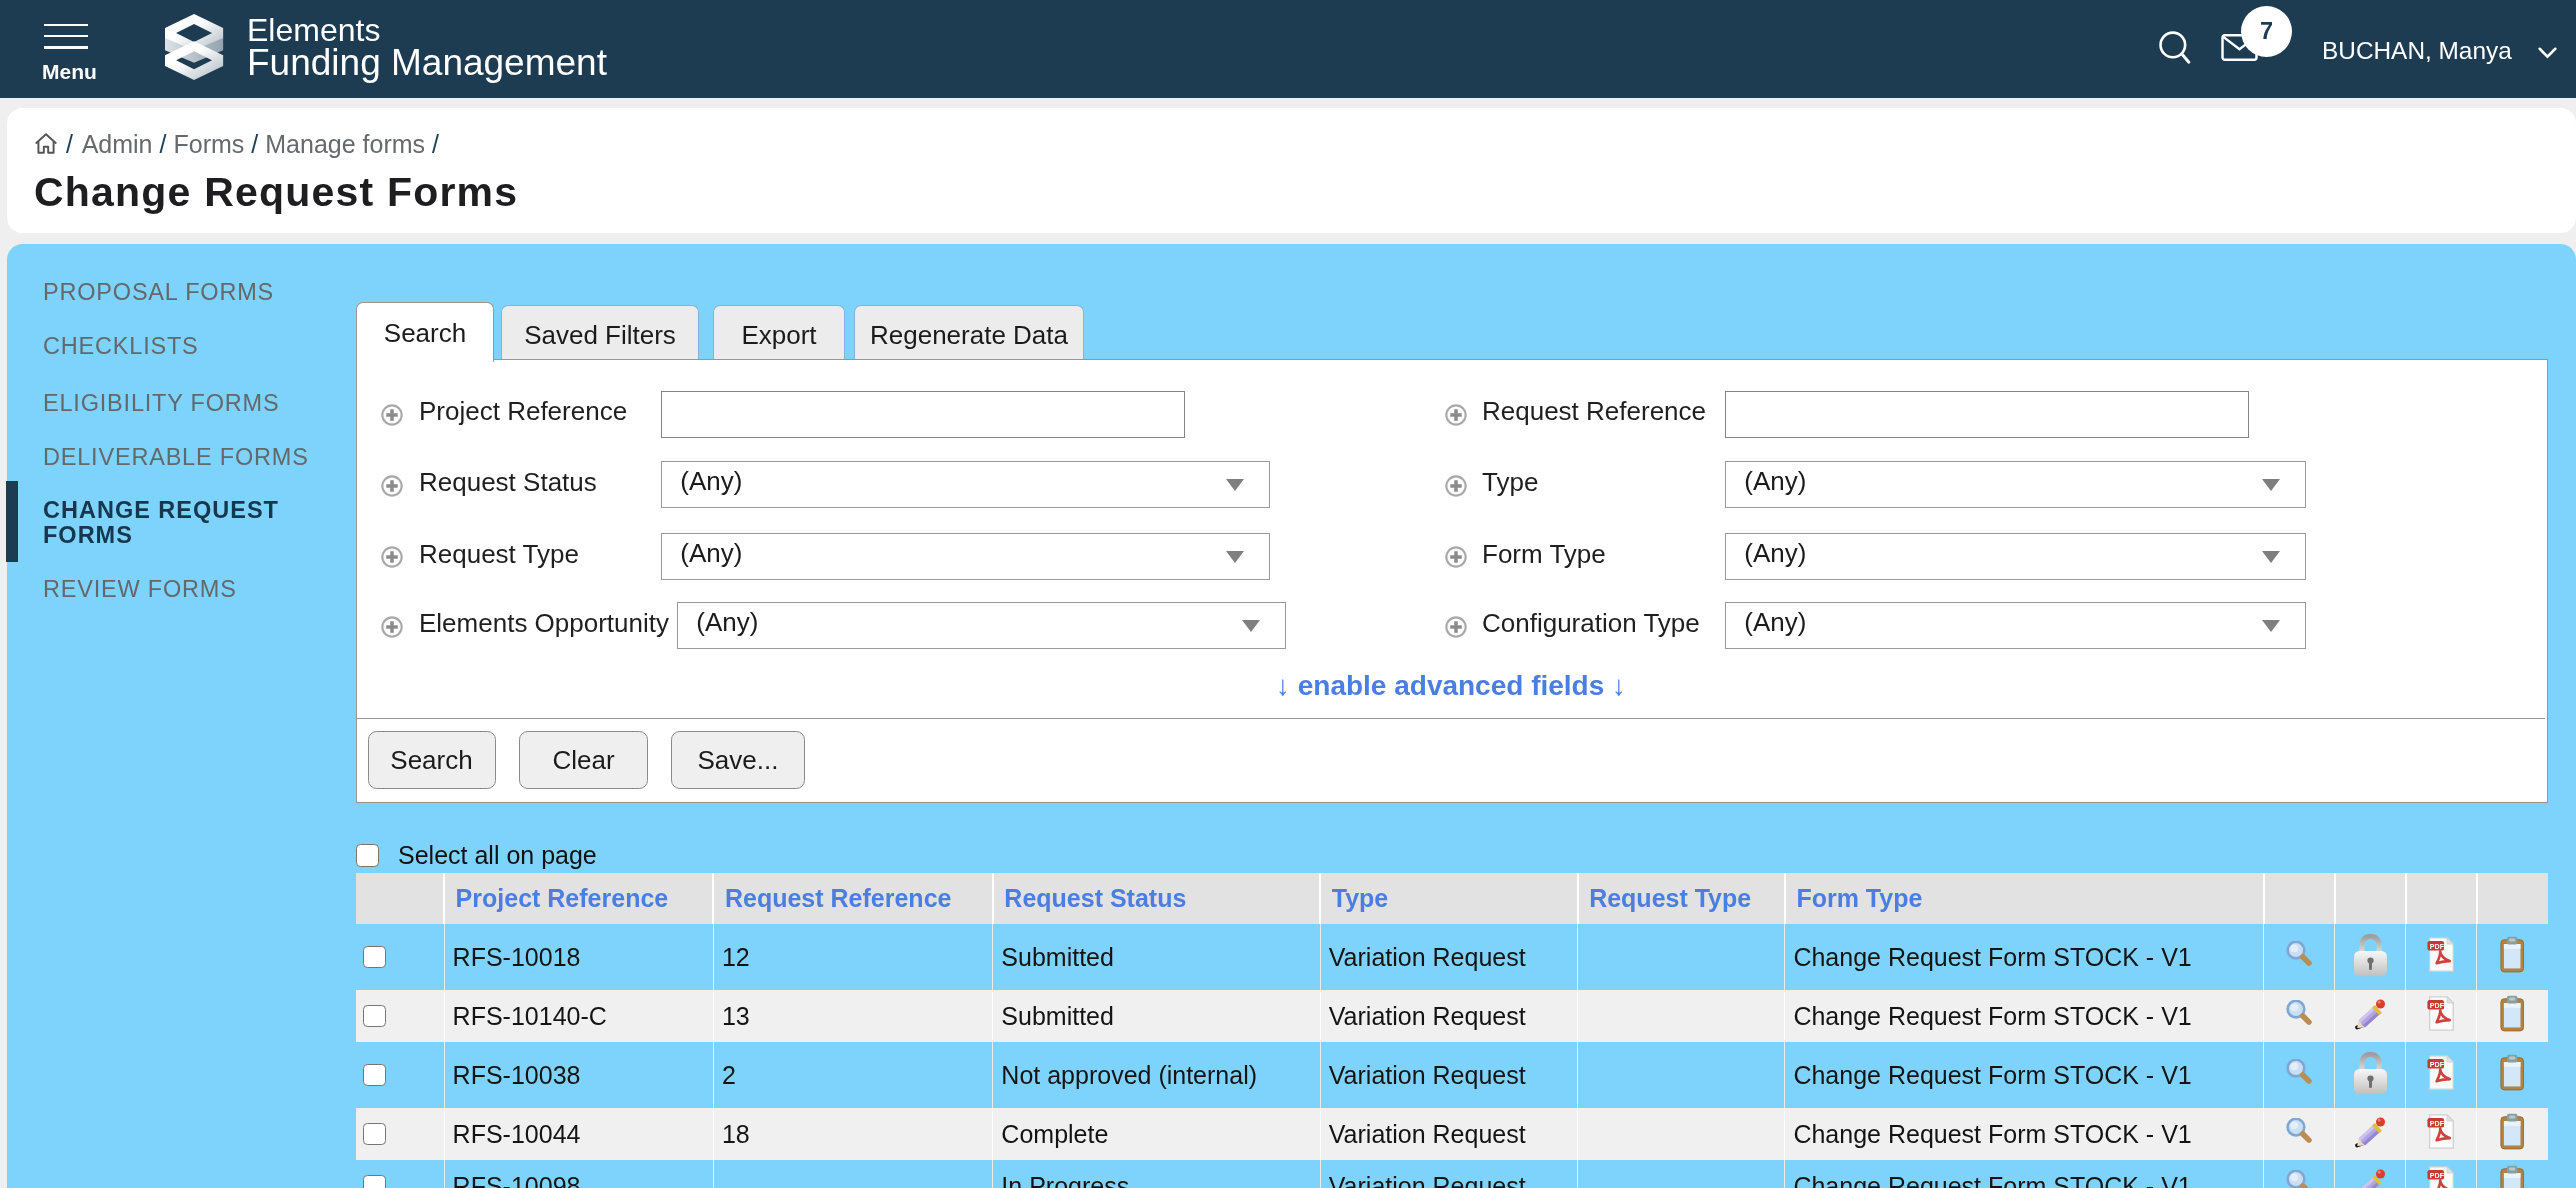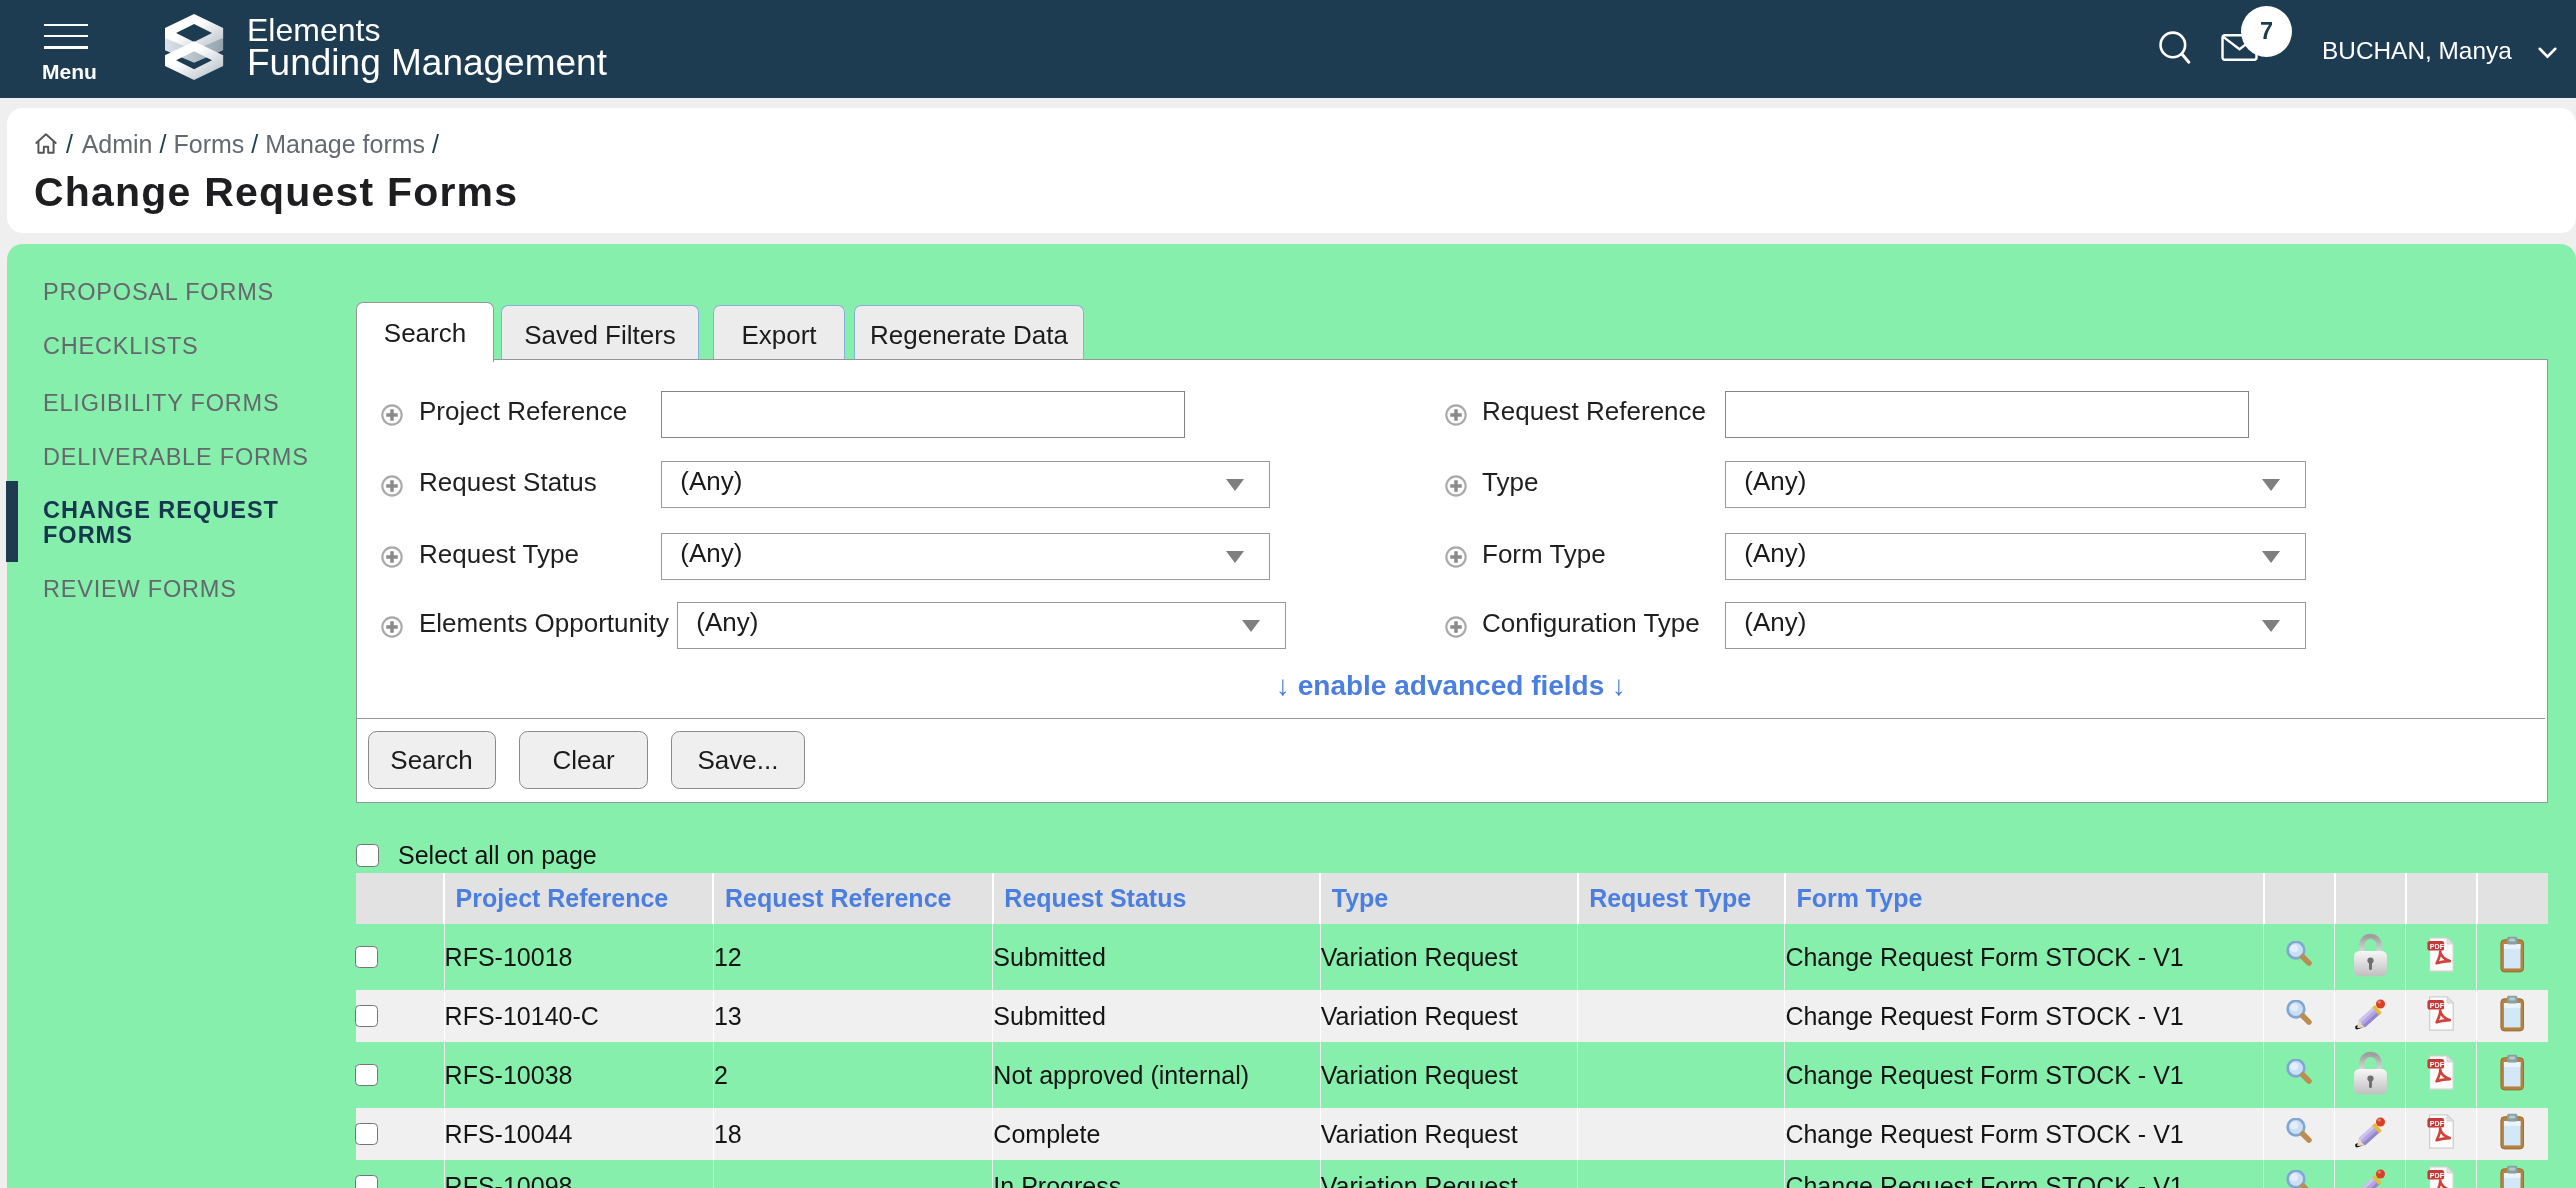--- a/index.html
+++ b/index.html
@@ -23,21 +23,21 @@
 
 
 #card1 { position:absolute; left:7px; top:108px; width:2569px; height:125px; background:#fff; border-radius:15.7px; }
 
 #crumbtxt .sep { color:#1d4055; padding:0 7px; }
 #crumbicon { position:absolute; left:26px; top:22.7px; }
 #crumbtxt { position:absolute; left:59px; top:22px; font-size:25px; color:#66696d; }
 #title { position:absolute; left:27px; top:61px; font-size:41px; font-weight:bold; color:#1e1e20; letter-spacing:1.2px; }
 
 
-#card2 { position:absolute; left:7px; top:244px; width:2569px; height:945px; background:#86efac; border-radius:15.7px 15.7px 0 0; }
+#card2 { position:absolute; left:7px; top:244px; width:2569px; height:945px; background:#7dd3fc; border-radius:15.7px 15.7px 0 0; }
 
 .snav { position:absolute; left:36px; font-size:23.5px; font-weight:500; color:#64686d; letter-spacing:0.8px; }
 #snav-active { position:absolute; left:36px; top:254px; font-size:23.5px; font-weight:800; color:#17374e; letter-spacing:1px; line-height:25px; width:253px; }
 #sbar { position:absolute; left:-0.9px; top:237px; width:12.2px; height:81px; background:#1d3c52; }
 
 
 .tab { position:absolute; font-size:26px; color:#1b1b1b; text-align:center; }
 #tab-active { left:349px; top:58px; width:138px; height:60px; background:#fff; border:1.7px solid #979797; border-bottom:none; border-radius:7px 7px 0 0; line-height:61px; z-index:3; }
 .tab-i { background:#ececec; border:1.7px solid #88b0dd; border-bottom:none; border-radius:7px 7px 0 0; top:61px; height:55px; line-height:58px; z-index:1; }
 #tab2 { left:494px; width:198px; }
@@ -56,21 +56,21 @@
 #btnrow { position:absolute; left:0px; top:358px; width:2188px; height:83px; border-top:1.7px solid #979797; margin-top:0; }
 #btnrow { top:358px; }
 .btn { position:absolute; top:12.2px; height:58px; background:#efefef; border:1.7px solid #8a8a8a; border-radius:8.7px; font-size:26px; color:#1b1b1b; text-align:center; line-height:57px; }
 
 
 #selall-cb { position:absolute; left:349px; top:600px; width:22.7px; height:22.7px; border:1.7px solid #757575; border-radius:4.4px; background:#fff; }
 #selall-tx { position:absolute; left:391px; top:597px; font-size:25px; color:#111; }
 #tbl { position:absolute; left:349px; top:629px; width:2192px; border-collapse:collapse; table-layout:fixed; font-size:25px; color:#141414; }
 #tbl th { background:#e2e2e2; color:#4a7ee0; font-size:25px; font-weight:bold; text-align:left; padding:0 0 0 10.5px; height:51px; border-left:2.6px solid #fff; }
 #tbl th:first-child { border-left:none; }
-#tbl td { padding:0 0 0 0; border-left:1.7px solid #ececec; }
+#tbl td { padding:0 0 0 8px; border-left:1.7px solid #ececec; }
 #tbl td:first-child { border-left:none; }
 #tbl tr.g { background:#f0f0f0; }
 #tbl tr.g td { border-left-color:#fff; }
 #tbl tr.rL td { height:66px; }
 #tbl tr.rS td { height:52px; }
 .rowcb { width:22.7px; height:22.7px; border:1.7px solid #757575; border-radius:4.4px; background:#fff; margin-left:-0.9px; }
 .ico { text-align:center !important; padding:0 !important; }
 </style>
 </head>
 <body>

